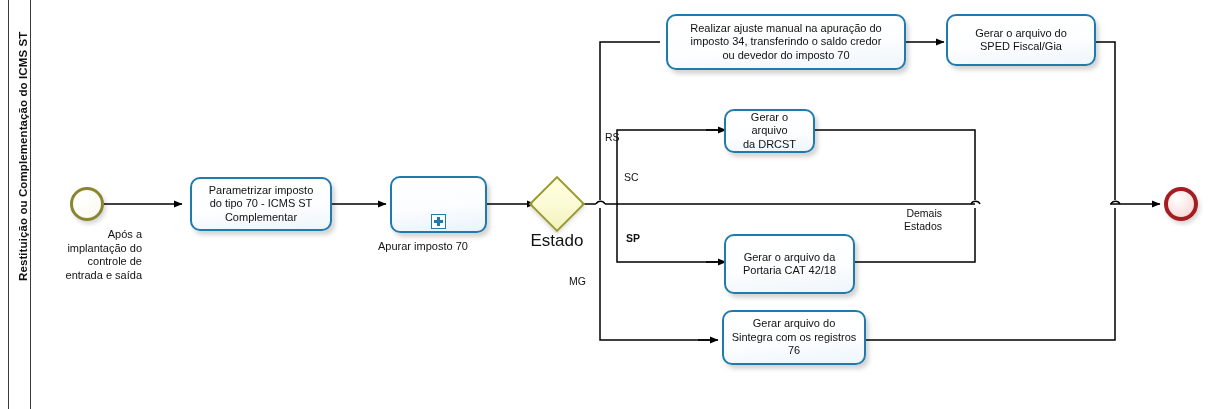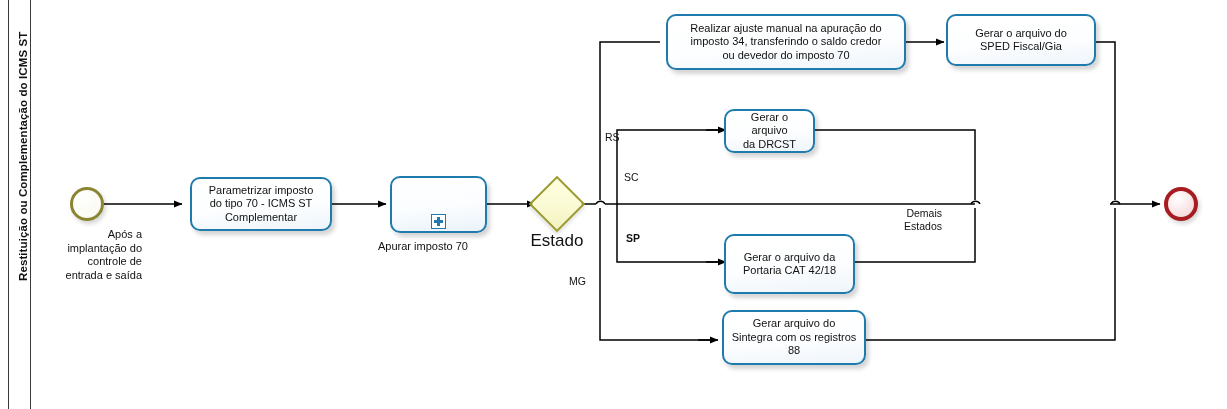--- a/index.html
+++ b/index.html
@@ -268,21 +268,21 @@
   </div>
 
   <div class="task" style="left:724px; top:234px; width:131px; height:60px;">
     <span>Gerar o arquivo da
 Portaria CAT 42/18</span>
   </div>
 
   <div class="task" style="left:722px; top:310px; width:144px; height:55px;">
     <span>Gerar arquivo do
 Sintegra com os registros
-88</span>
+76</span>
   </div>
 
   <div class="event end-event" style="left:1164px; top:187px;"></div>
 
   <div class="flow-label" style="left:605px; top:131px;">RS</div>
   <div class="flow-label" style="left:624px; top:171px;">SC</div>
   <div class="flow-label" style="left:626px; top:232px;font-weight:bold;">SP</div>
   <div class="flow-label" style="left:569px; top:275px;">MG</div>
   <div class="flow-label" style="left:878px; top:207px; text-align:right; width:64px;">Demais
 Estados</div>

